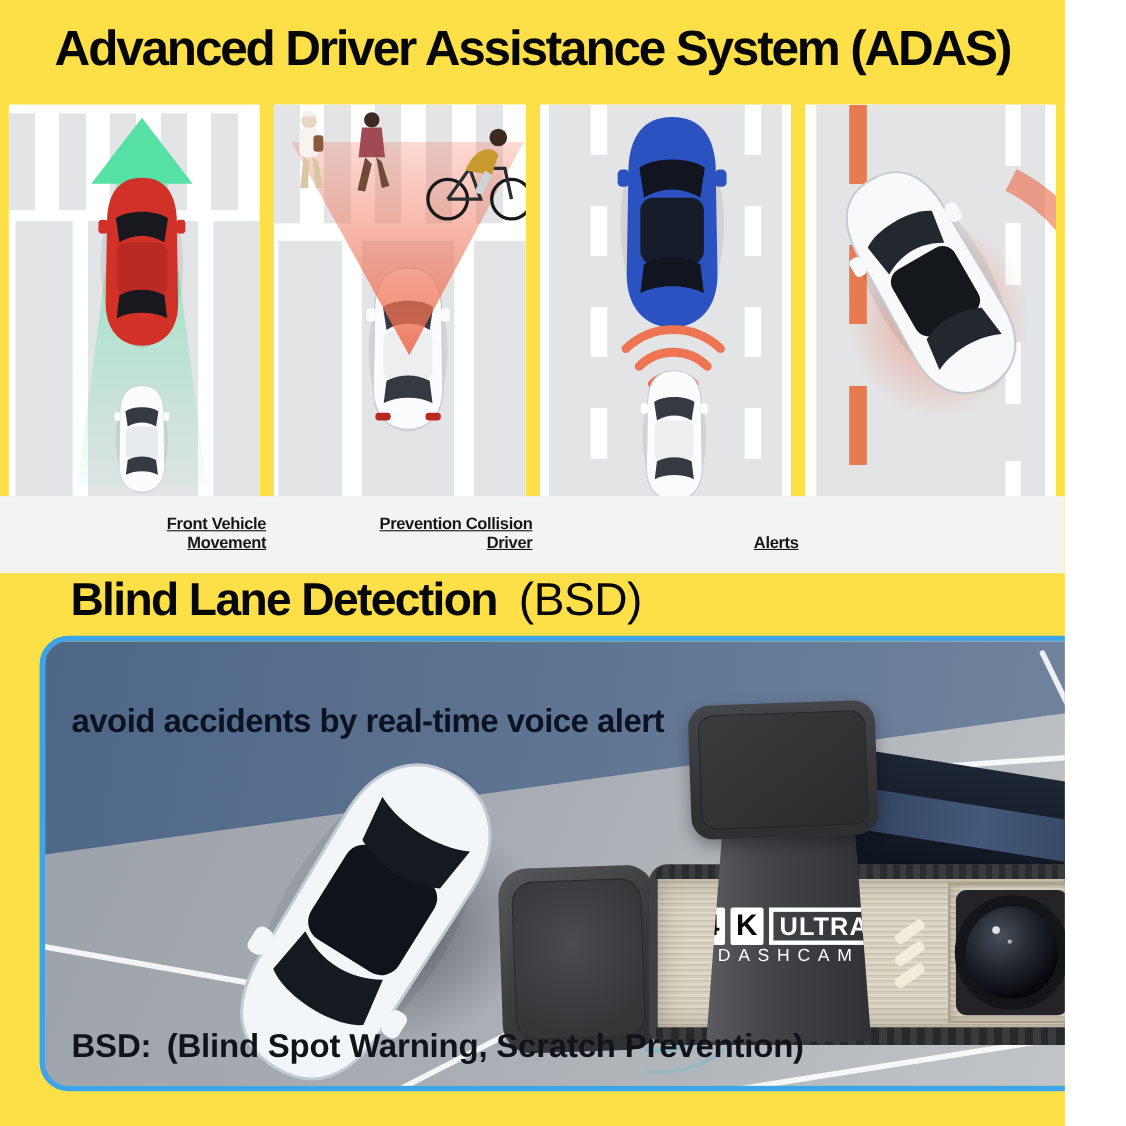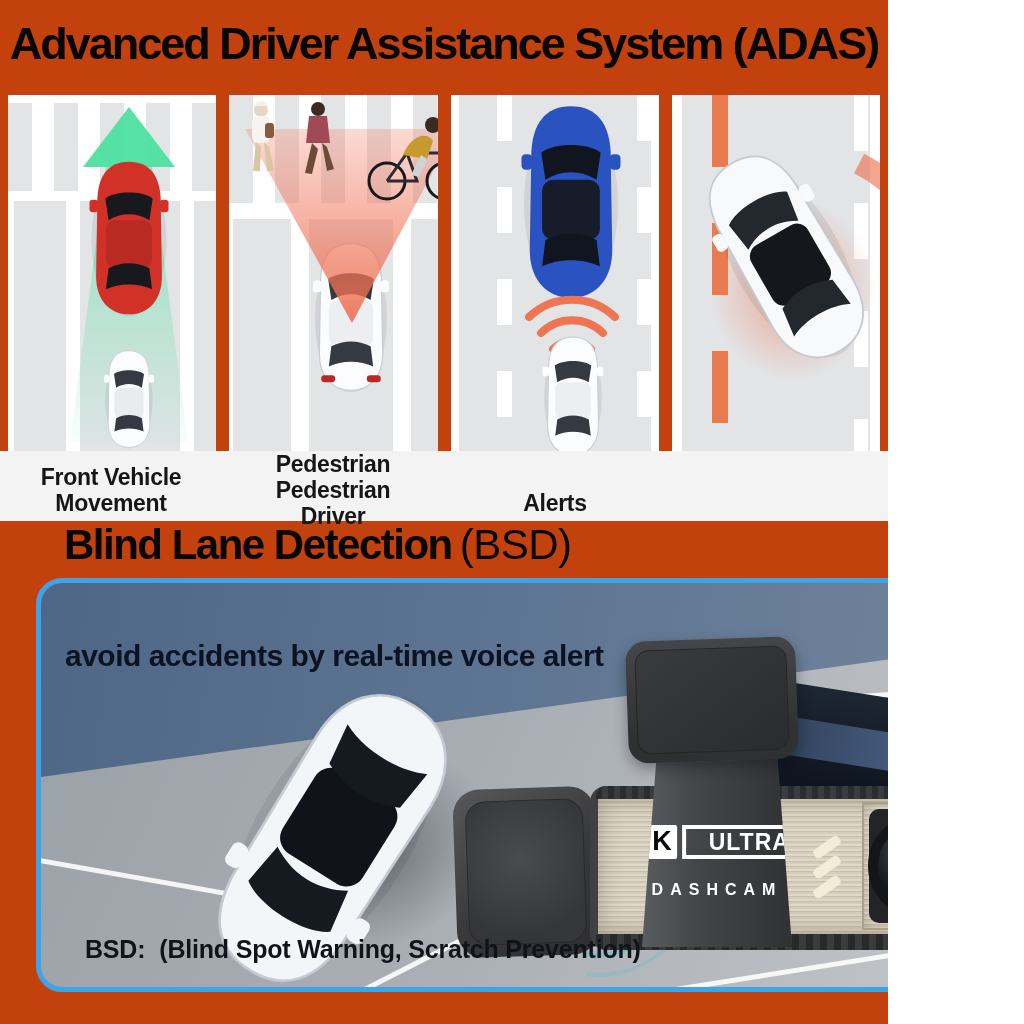--- a/index.html
+++ b/index.html
@@ -1,50 +1,50 @@
 <!DOCTYPE html>
 <html><head>
 <meta charset="utf-8">
 <style>
   html,body{margin:0;padding:0;background:#fff;}
-  .page{position:relative;width:888px;height:1024px;background:#c2410c;overflow:hidden;
+  .page{position:relative;width:968px;height:1024px;background:#fde047;overflow:hidden;
         font-family:"Liberation Sans",sans-serif;color:#0a0a0a;}
   
   .h1{position:absolute;top:18px;left:0;right:0;text-align:center;
       font-size:45px;font-weight:bold;letter-spacing:-2px;color:#060606;}
   .h2{position:absolute;top:521px;left:64px;font-size:42px;font-weight:bold;
       letter-spacing:-1.5px;color:#060606;}
-  .h2 .abbr{font-weight:normal;letter-spacing:-0.5px;margin-left:8px;}
+  .h2 .abbr{font-weight:normal;letter-spacing:-0.5px;margin-left:20px;}
   
   .panels{position:absolute;top:95px;left:8px;right:8px;height:356px;
           display:grid;grid-template-columns:repeat(4,1fr);gap:13px;}
   .panel{position:relative;background:#fff;overflow:hidden;}
   .graycol{position:absolute;background:#e3e4e6;}
   .crosswalk{position:absolute;left:0;right:0;
      background:repeating-linear-gradient(90deg,#e3e4e6 0 24px,#ffffff 24px 46px);}
   .dashline{position:absolute;top:0;bottom:0;}
   .abs{position:absolute;}
   svg{display:block;}
   
   .labels{position:absolute;top:451px;left:0;right:0;height:70px;background:#f3f3f4;
           display:grid;grid-template-columns:repeat(4,1fr);align-items:center;}
-  .flabel{text-align:center;font-size:23px;line-height:1.13;font-weight:bold;
-          letter-spacing:-0.3px;color:#161616;}
+  .flabel{text-align:right;font-size:15px;line-height:1.13;font-weight:bold;
+          letter-spacing:-0.3px;color:#161616;text-decoration:underline;}
   
   .photo{position:absolute;top:578px;left:36px;width:962px;height:404px;
          border:5px solid #3da4ea;border-radius:26px;overflow:hidden;
          background:linear-gradient(115deg,#9aa0a7 0%,#a8adb3 45%,#c3c6c9 100%);}
   .wall{position:absolute;inset:0;
         background:linear-gradient(100deg,#4f6787 0%,#5d7492 45%,#74869e 100%);
         clip-path:polygon(0 0,100% 0,100% 15%,0 48%);}
   .pline{position:absolute;height:5px;background:rgba(255,255,255,.88);border-radius:2px;}
   .headline{position:absolute;left:24px;top:14px;font-size:30px;font-weight:bold;
             letter-spacing:-0.5px;line-height:1.3;color:#0b1220;}
-  .caption{position:absolute;left:24px;top:352px;font-size:25px;font-weight:bold;
-           color:#10141a;letter-spacing:-0.2px;margin-left:20px;}
+  .caption{position:absolute;left:24px;top:352px;font-size:30px;font-weight:bold;
+           color:#10141a;letter-spacing:-0.2px;}
   .caption .clabel{margin-right:14px;}
   
   .car2{position:absolute;left:700px;top:116px;width:300px;height:120px;border-radius:24px;
         background:linear-gradient(180deg,#1d2633 0%,#0f1520 80%);transform:rotate(9deg);}
   .car2 .glass{position:absolute;left:12px;top:34px;right:12px;height:38px;border-radius:12px;
         background:linear-gradient(90deg,#2c3e57,#44597a 50%,#2c3e57);}
   .suv-shadow{position:absolute;left:168px;top:140px;width:340px;height:260px;
         background:radial-gradient(closest-side,rgba(18,24,34,.38),rgba(18,24,34,0) 70%);
         transform:rotate(-34deg);}
   
@@ -85,22 +85,22 @@
         background:linear-gradient(180deg,#454649,#2f3032 80%);transform:rotate(-2deg);
         box-shadow:0 6px 14px rgba(10,12,16,.35);}
   .mountpad .inner{position:absolute;inset:9px;border-radius:14px;
         background:linear-gradient(145deg,#3a3b3d,#2a2b2d);border:1px solid #242527;}
   
   .logo{position:absolute;left:50%;top:74px;transform:translateX(-50%);text-align:center;}
   .logorow{display:flex;gap:5px;justify-content:center;align-items:stretch;}
   .tile{background:#fff;color:#0a0a0a;font-weight:bold;font-size:27px;line-height:33px;
         padding:0 5px;border-radius:2px;}
   .ultra{border:4px solid #fff;color:#fff;font-weight:bold;font-size:23px;line-height:26px;
-        padding:0 23px;letter-spacing:1px;}
-  .dashcamtxt{margin-top:22px;color:#fff;font-weight:bold;font-size:16px;letter-spacing:7px;
+        padding:0 6px;letter-spacing:1px;}
+  .dashcamtxt{margin-top:2px;color:#fff;font-weight:normal;font-size:16px;letter-spacing:7px;
         white-space:nowrap;}
 </style>
 </head>
 <body>
 
 <svg width="0" height="0" style="position:absolute" aria-hidden="true">
   <symbol id="car-top" viewBox="0 0 120 240">
     <ellipse cx="60" cy="122" rx="57" ry="117" fill="#000" opacity="0.07"></ellipse>
     <path d="M60,4 C92,4 106,26 108,58 L110,178 C110,214 90,236 60,236 C30,236 10,214 10,178 L12,58 C14,26 28,4 60,4 Z" fill="var(--body,#eee)" stroke="var(--line,transparent)" stroke-width="2"></path>
     <rect x="0" y="62" width="13" height="19" rx="5" fill="var(--body,#eee)"></rect>
@@ -219,21 +219,21 @@
         </svg>
     </div>
   </div>
 
   <div class="labels">
     <div class="flabel">
       <span>Front Vehicle</span><br>
       <span>Movement</span>
     </div>
     <div class="flabel">
-      <span>Pedestrian Pedestrian</span><br>
+      <span>Prevention Collision</span><br>
       <span>Driver</span>
     </div>
     <div class="flabel">
       <br>
       <span>Alerts</span>
     </div>
   </div>
 
   <div class="h2">
     <span>Blind Lane Detection</span><span class="abbr">(BSD)</span>

